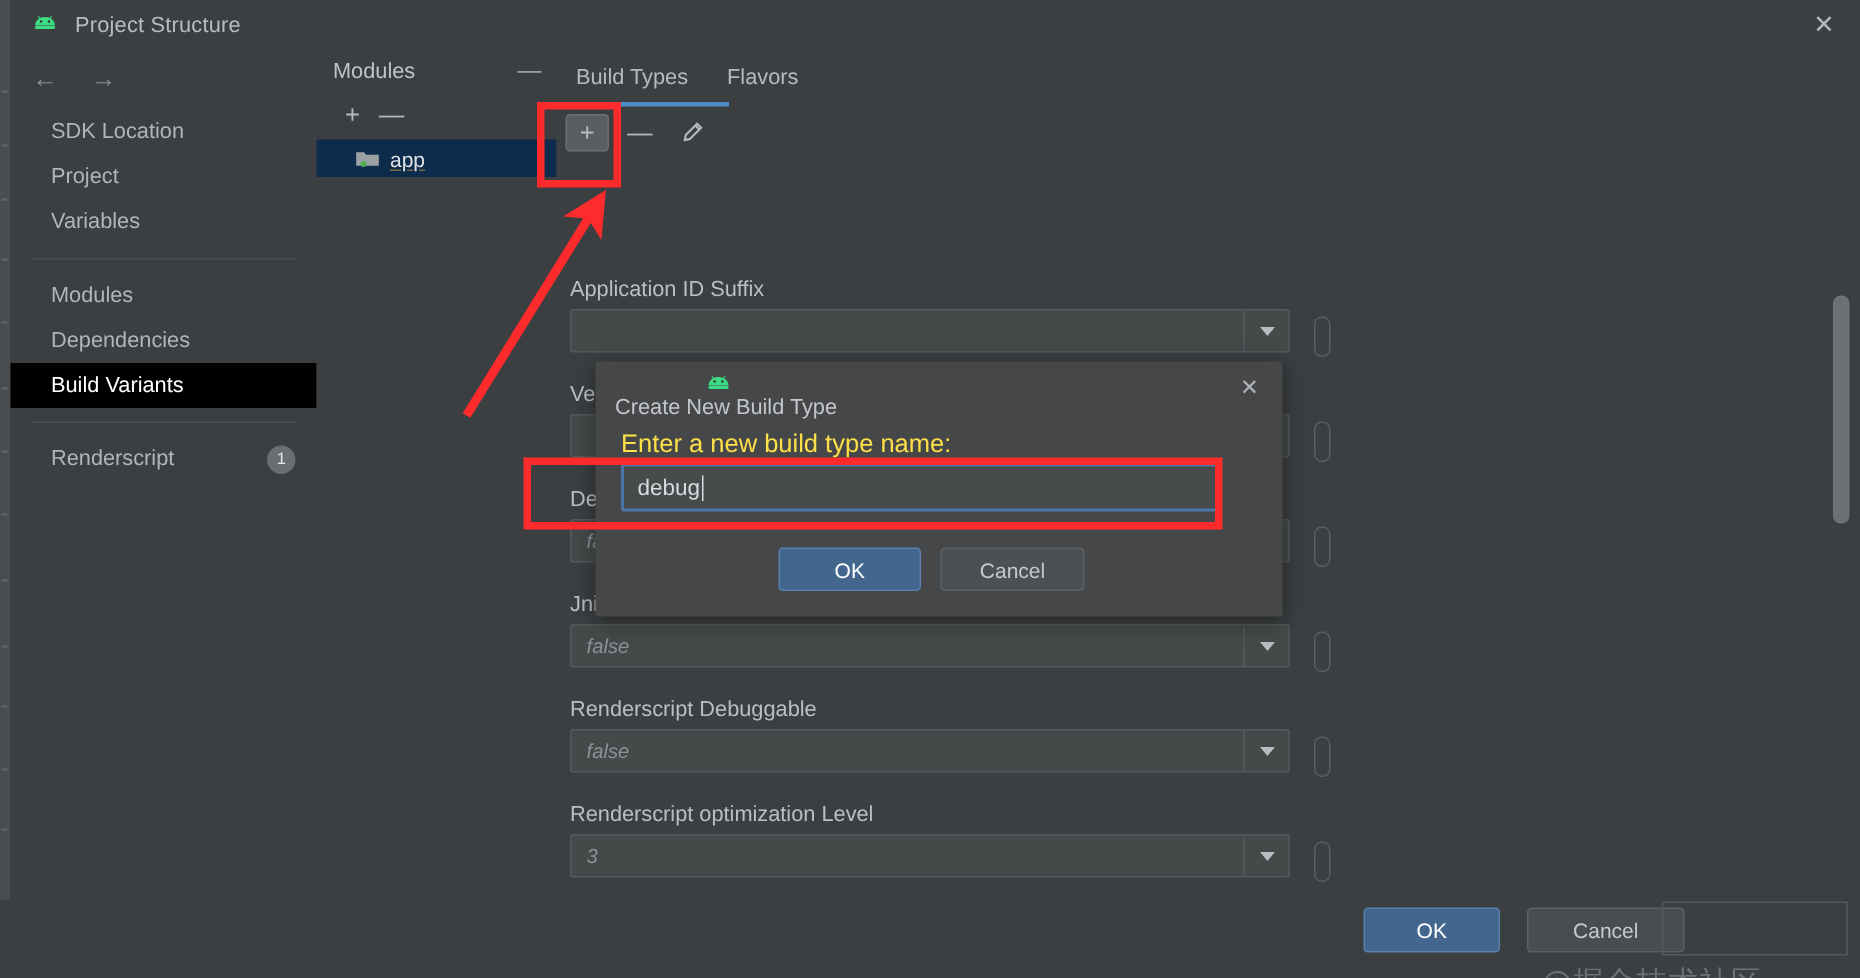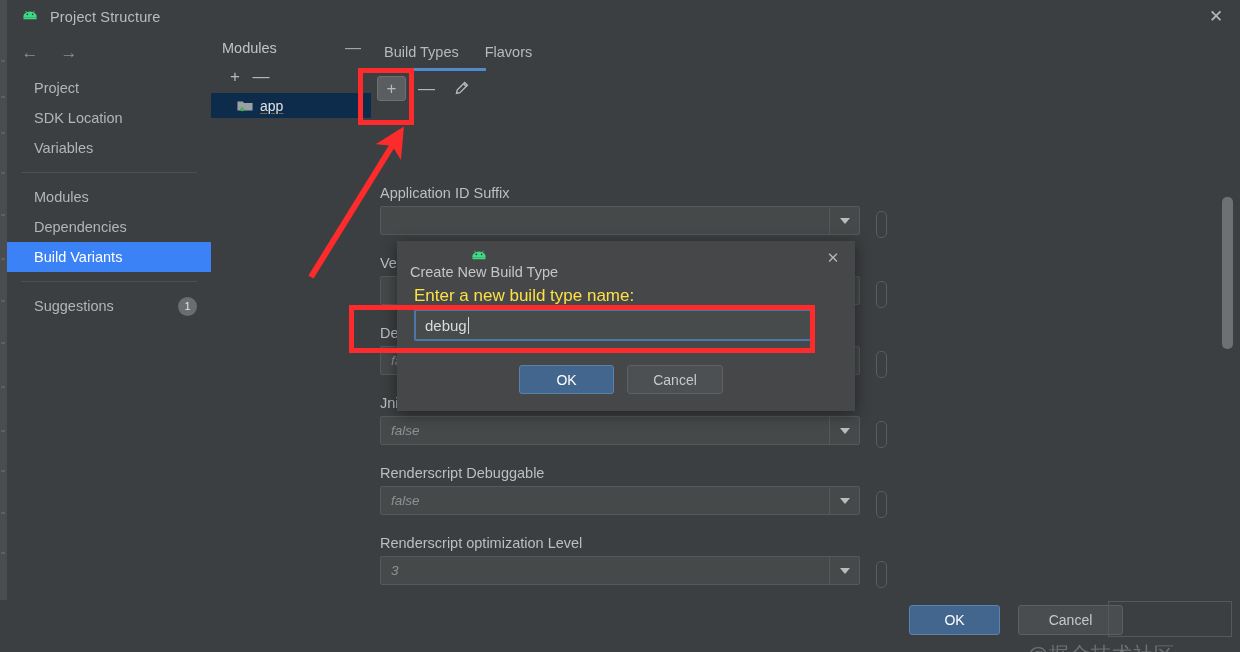--- a/index.html
+++ b/index.html
@@ -76,21 +76,21 @@
   }
   .navarrow:first-child { margin-left: 8px; }
   .navarrow:nth-child(2) { margin-left: 9px; }
 
   .navlist { position: absolute; left: 0; top: 40px; width: 204px; }
   .navitem {
     height: 30px; display: flex; align-items: center;
     padding-left: 27px;
     color: #b2b5b8; font-size: 14.5px;
   }
-  .navitem.selected { background: #3b82f6; color: #ffffff; }
+  .navitem.selected { background: #000000; color: #ffffff; }
   .navsep { height: 1px; background: #4d5052; margin: 9px 14px 9px 14px; }
   .navitem .badge {
     margin-left: auto; margin-right: 14px;
     width: 19px; height: 19px; border-radius: 50%;
     background: #6a6e71; color: #e4e6e8;
     font-size: 11px; display: flex; align-items: center; justify-content: center;
   }
 
   
   .modules {
@@ -335,41 +335,41 @@
       <span class="close-btn">✕</span>
     </div>
 
     <div class="leftnav">
       <div class="navarrows">
         <span class="navarrow">←</span>
         <span class="navarrow">→</span>
       </div>
       <div class="navlist">
         <div class="navitem">
+          <span>SDK Location</span>
+        </div>
+        <div class="navitem">
           <span>Project</span>
-        </div>
-        <div class="navitem">
-          <span>SDK Location</span>
         </div>
         <div class="navitem">
           <span>Variables</span>
         </div>
         <div class="navsep"></div>
         <div class="navitem">
           <span>Modules</span>
         </div>
         <div class="navitem">
           <span>Dependencies</span>
         </div>
         <div class="navitem selected">
           <span>Build Variants</span>
         </div>
         <div class="navsep"></div>
         <div class="navitem">
-          <span>Suggestions</span>
+          <span>Renderscript</span>
           <span class="badge">1</span>
         </div>
       </div>
     </div>
 
     <div class="modules">
       <div class="modules-head">
         <span class="label">Modules</span>
         <span class="collapse">—</span>
       </div>

